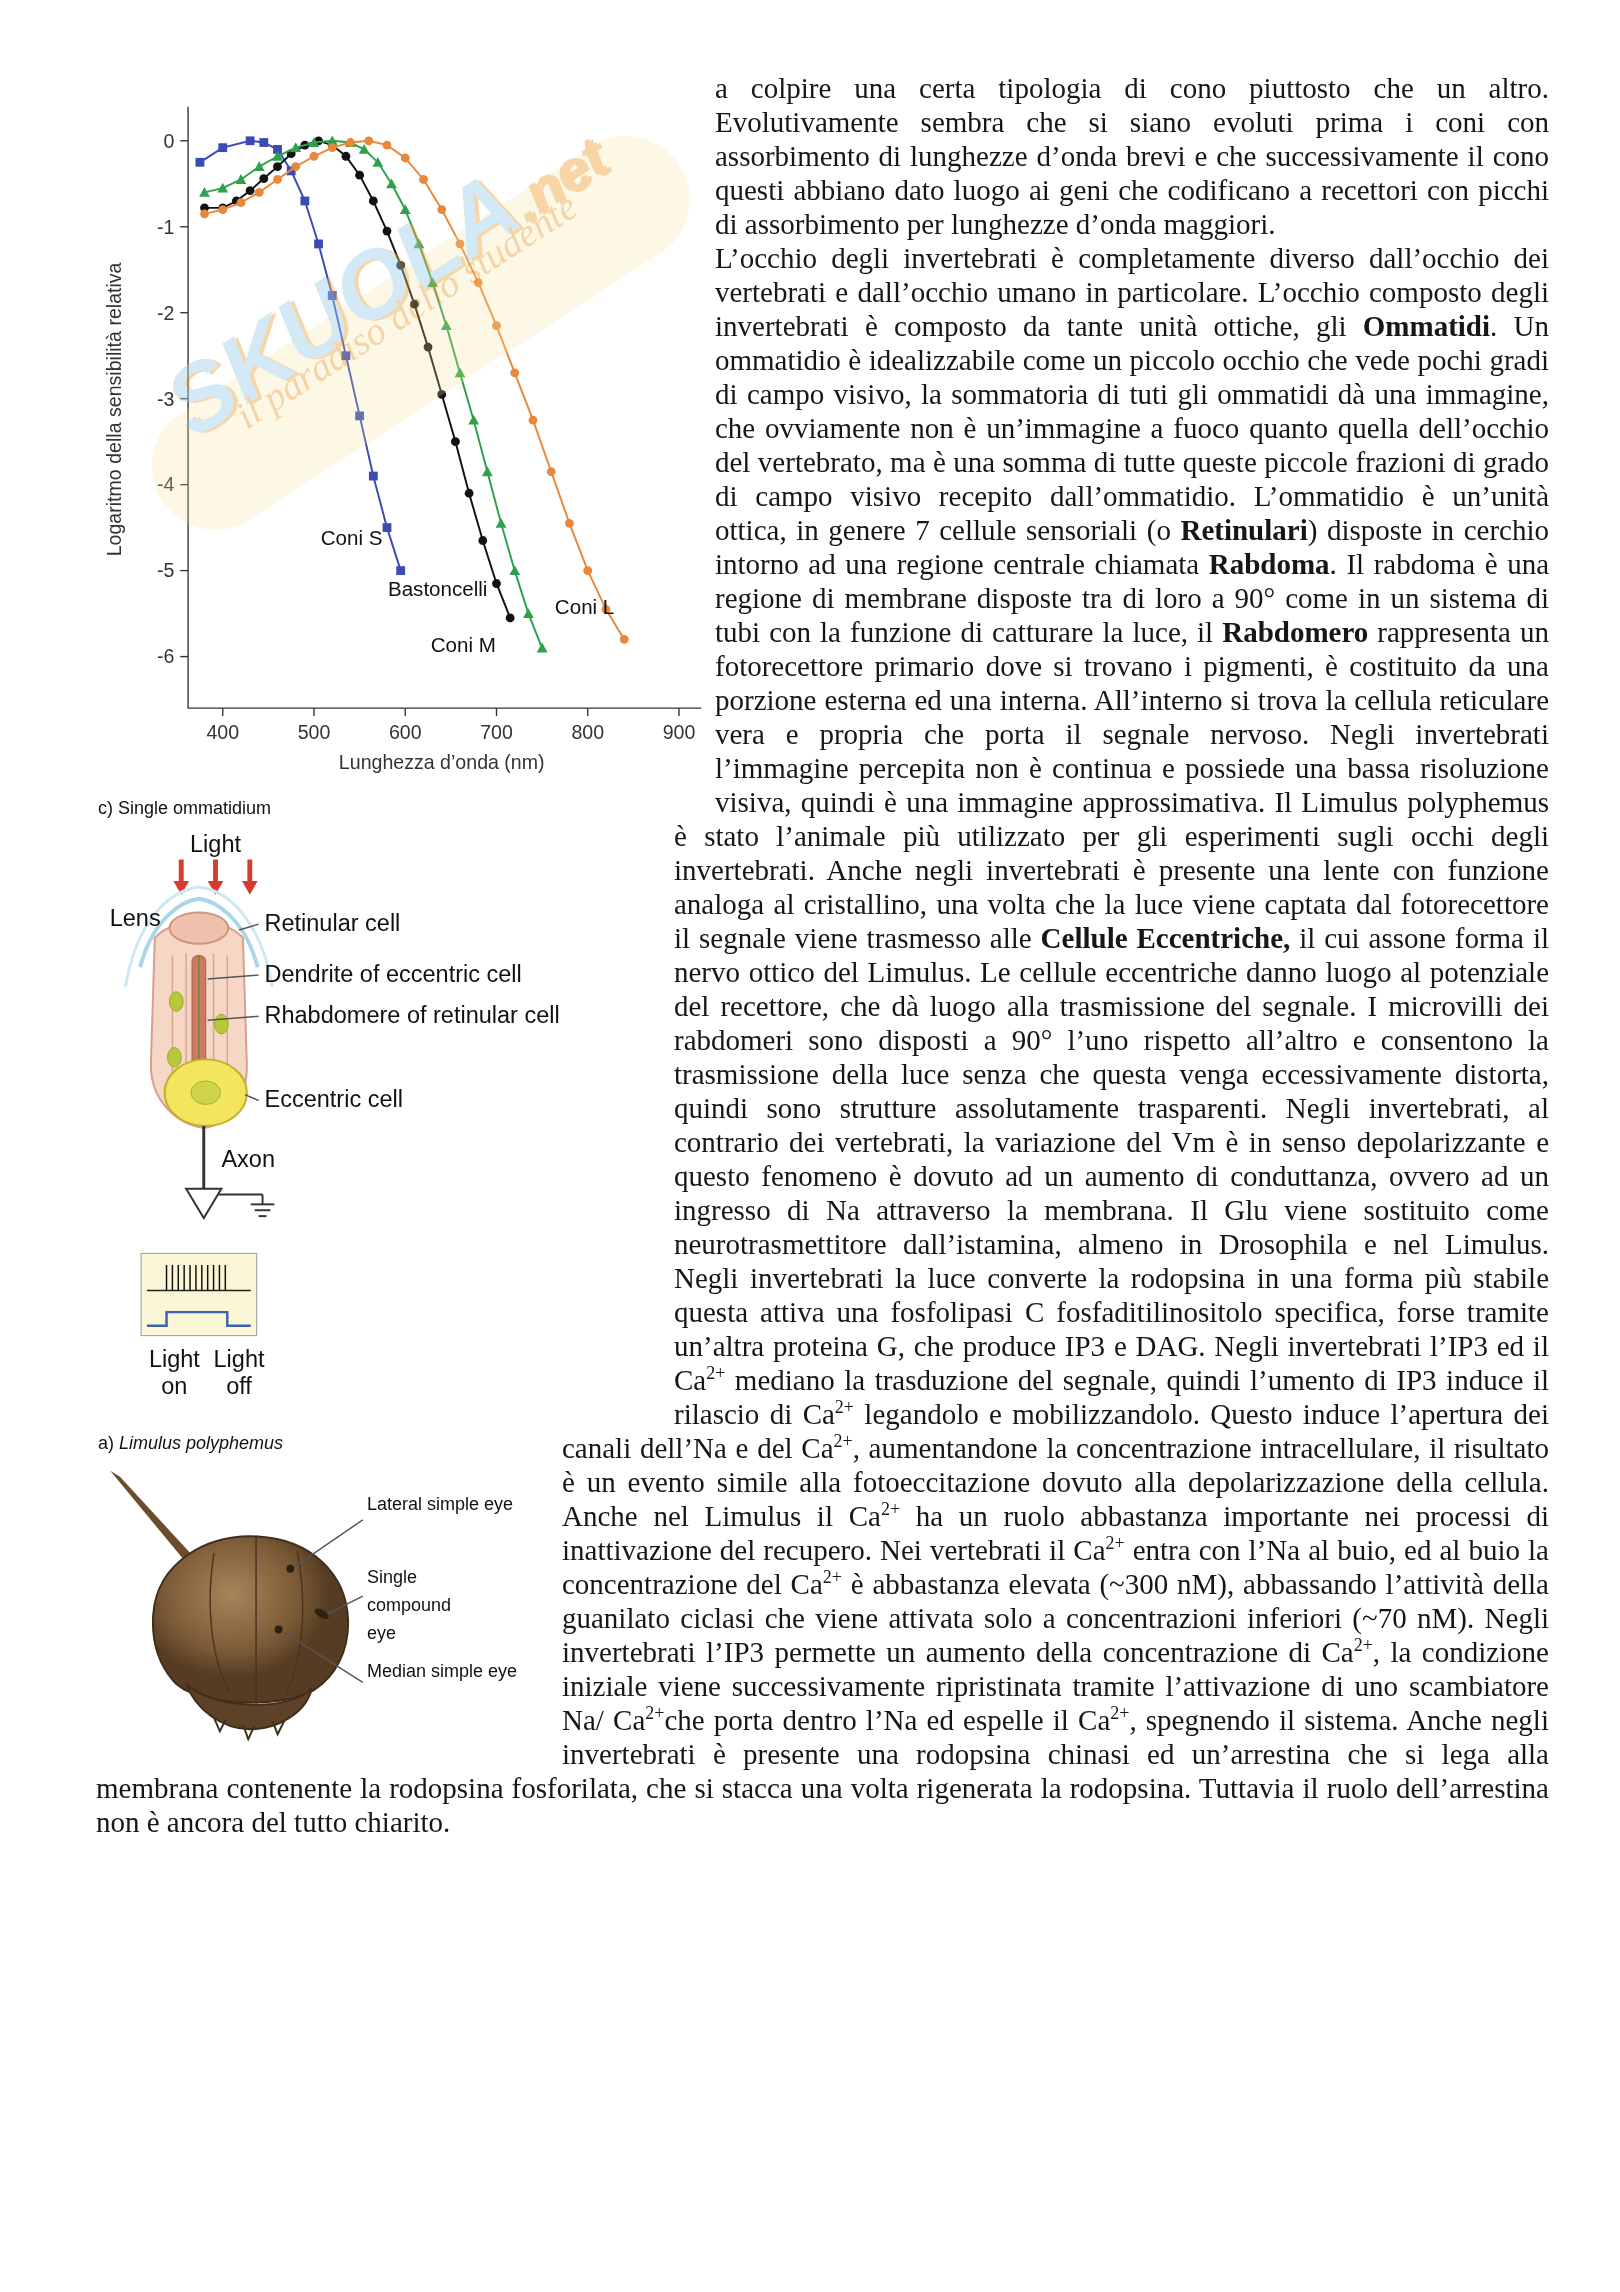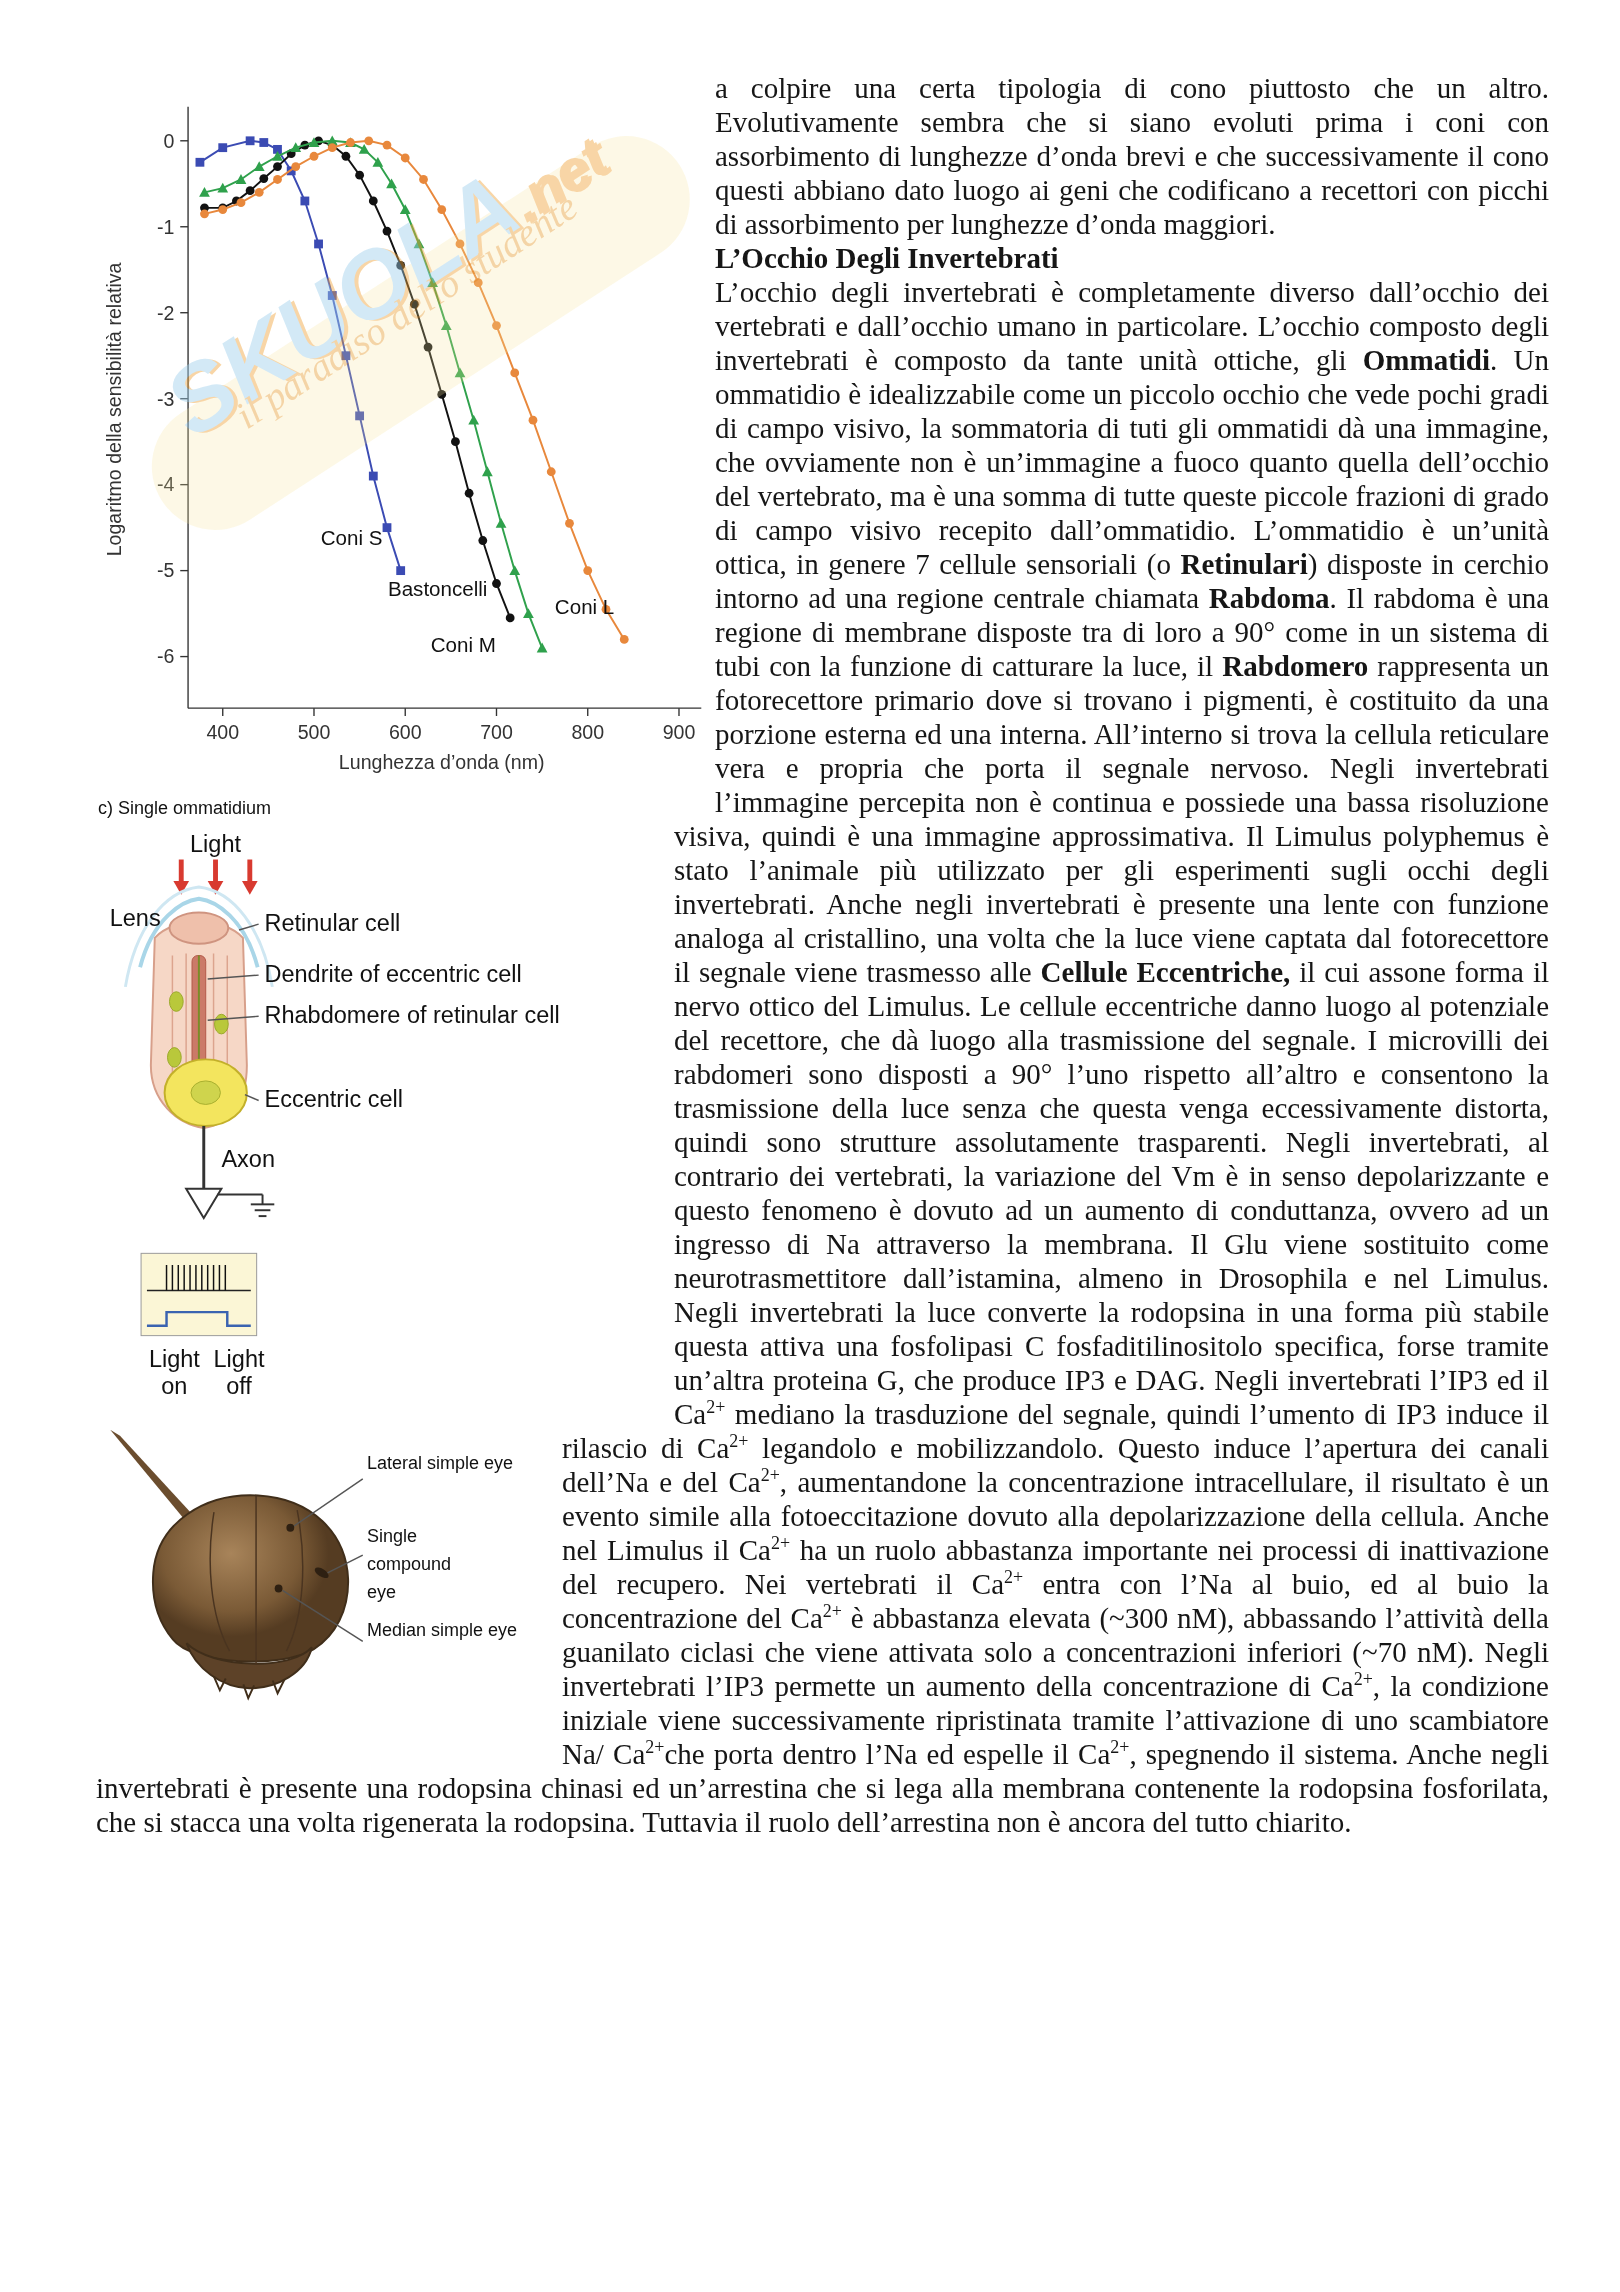--- a/index.html
+++ b/index.html
@@ -228,20 +228,21 @@
         <path d="M52,506 L72,506 L72,492 L134,492 L134,506 L158,506" fill="none" stroke="#3a63b0" stroke-width="2.5"></path>
       </g>
       <text x="80" y="548" class="figlabel" text-anchor="middle">Light</text>
       <text x="80" y="576" class="figlabel" text-anchor="middle">on</text>
       <text x="146" y="548" class="figlabel" text-anchor="middle">Light</text>
       <text x="146" y="576" class="figlabel" text-anchor="middle">off</text>
     </svg>
   </div>
 
   <div class="float-fig fig-limulus">
+    <div class="fig-caption"><span>a) </span><span class="ital">Limulus polyphemus</span></div>
     <div class="limu-wrap">
       <svg width="466" height="279" viewBox="0 0 475 285">
         <defs>
           <radialGradient id="crabg" cx="40%" cy="35%">
             <stop offset="0%" stop-color="#a8845a"></stop>
             <stop offset="70%" stop-color="#7a5a36"></stop>
             <stop offset="100%" stop-color="#553c22"></stop>
           </radialGradient>
         </defs>
         <polygon points="14,6 24,12 140,138 130,146" fill="#6b4d2e"></polygon>
@@ -259,18 +260,17 @@
         </g>
       </svg>
       <div class="limu-label" style="left:271px;top:25.5px;width:167px;">Lateral simple eye</div>
       <div class="limu-label" style="left:271px;top:98px;width:118px;">Single compound eye</div>
       <div class="limu-label" style="left:271px;top:192px;width:167px;">Median simple eye</div>
     </div>
   </div>
 
   <div class="bodytext">
     <p>a colpire una certa tipologia di cono piuttosto che un altro. Evolutivamente sembra che si siano evoluti prima i coni con assorbimento di lunghezze d’onda brevi e che successivamente il cono questi abbiano dato luogo ai geni che codificano a recettori con picchi di assorbimento per lunghezze d’onda maggiori.</p>
-    <div class="heading">L’Occhio Degli Invertebrati</div>
     <p><span>L’occhio degli invertebrati è completamente diverso dall’occhio dei vertebrati e dall’occhio umano in particolare. L’occhio composto degli invertebrati è composto da tante unità ottiche, gli </span><span class="bold">Ommatidi</span><span>. Un ommatidio è idealizzabile come un piccolo occhio che vede pochi gradi di campo visivo, la sommatoria di tuti gli ommatidi dà una immagine, che ovviamente non è un’immagine a fuoco quanto quella dell’occhio del vertebrato, ma è una somma di tutte queste piccole frazioni di grado di campo visivo recepito dall’ommatidio. L’ommatidio è un’unità ottica, in genere 7 cellule sensoriali (o </span><span class="bold">Retinulari</span><span>) disposte in cerchio intorno ad una regione centrale chiamata </span><span class="bold">Rabdoma</span><span>. Il rabdoma è una regione di membrane disposte tra di loro a 90° come in un sistema di tubi con la funzione di catturare la luce, il </span><span class="bold">Rabdomero</span><span> rappresenta un fotorecettore primario dove si trovano i pigmenti, è costituito da una porzione esterna ed una interna. All’interno si trova la cellula reticulare vera e propria che porta il segnale nervoso. Negli invertebrati l’immagine percepita non è continua e possiede una bassa risoluzione visiva, quindi è una immagine approssimativa. Il Limulus polyphemus è stato l’animale più utilizzato per gli esperimenti sugli occhi degli invertebrati. Anche negli invertebrati è presente una lente con funzione analoga al cristallino, una volta che la luce viene captata dal fotorecettore il segnale viene trasmesso alle </span><span class="bold">Cellule Eccentriche,</span><span> il cui assone forma il nervo ottico del Limulus. Le cellule eccentriche danno luogo al potenziale del recettore, che dà luogo alla trasmissione del segnale. I microvilli dei rabdomeri sono disposti a 90° l’uno rispetto all’altro e consentono la trasmissione della luce senza che questa venga eccessivamente distorta, quindi sono strutture assolutamente trasparenti. Negli invertebrati, al contrario dei vertebrati, la variazione del Vm è in senso depolarizzante e questo fenomeno è dovuto ad un aumento di conduttanza, ovvero ad un ingresso di Na attraverso la membrana. Il Glu viene sostituito come neurotrasmettitore dall’istamina, almeno in Drosophila e nel Limulus. Negli invertebrati la luce converte la rodopsina in una forma più stabile questa attiva una fosfolipasi C fosfaditilinositolo specifica, forse tramite un’altra proteina G, che produce IP3 e DAG. Negli invertebrati l’IP3 ed il Ca</span><span class="sup">2+</span><span> mediano la trasduzione del segnale, quindi l’umento di IP3 induce il rilascio di Ca</span><span class="sup">2+</span><span> legandolo e mobilizzandolo. Questo induce l’apertura dei canali dell’Na e del Ca</span><span class="sup">2+</span><span>, aumentandone la concentrazione intracellulare, il risultato è un evento simile alla fotoeccitazione dovuto alla depolarizzazione della cellula. Anche nel Limulus il Ca</span><span class="sup">2+</span><span> ha un ruolo abbastanza importante nei processi di inattivazione del recupero. Nei vertebrati il Ca</span><span class="sup">2+</span><span> entra con l’Na al buio, ed al buio la concentrazione del Ca</span><span class="sup">2+</span><span> è abbastanza elevata (~300 nM), abbassando l’attività della guanilato ciclasi che viene attivata solo a concentrazioni inferiori (~70 nM). Negli invertebrati l’IP3 permette un aumento della concentrazione di Ca</span><span class="sup">2+</span><span>, la condizione iniziale viene successivamente ripristinata tramite l’attivazione di uno scambiatore Na/ Ca</span><span class="sup">2+</span><span>che porta dentro l’Na ed espelle il Ca</span><span class="sup">2+</span><span>, spegnendo il sistema. Anche negli invertebrati è presente una rodopsina chinasi ed un’arrestina che si lega alla membrana contenente la rodopsina fosforilata, che si stacca una volta rigenerata la rodopsina. Tuttavia il ruolo dell’arrestina non è ancora del tutto chiarito.</span></p>
   </div>
 
 </div>
 
 
 </body></html>

